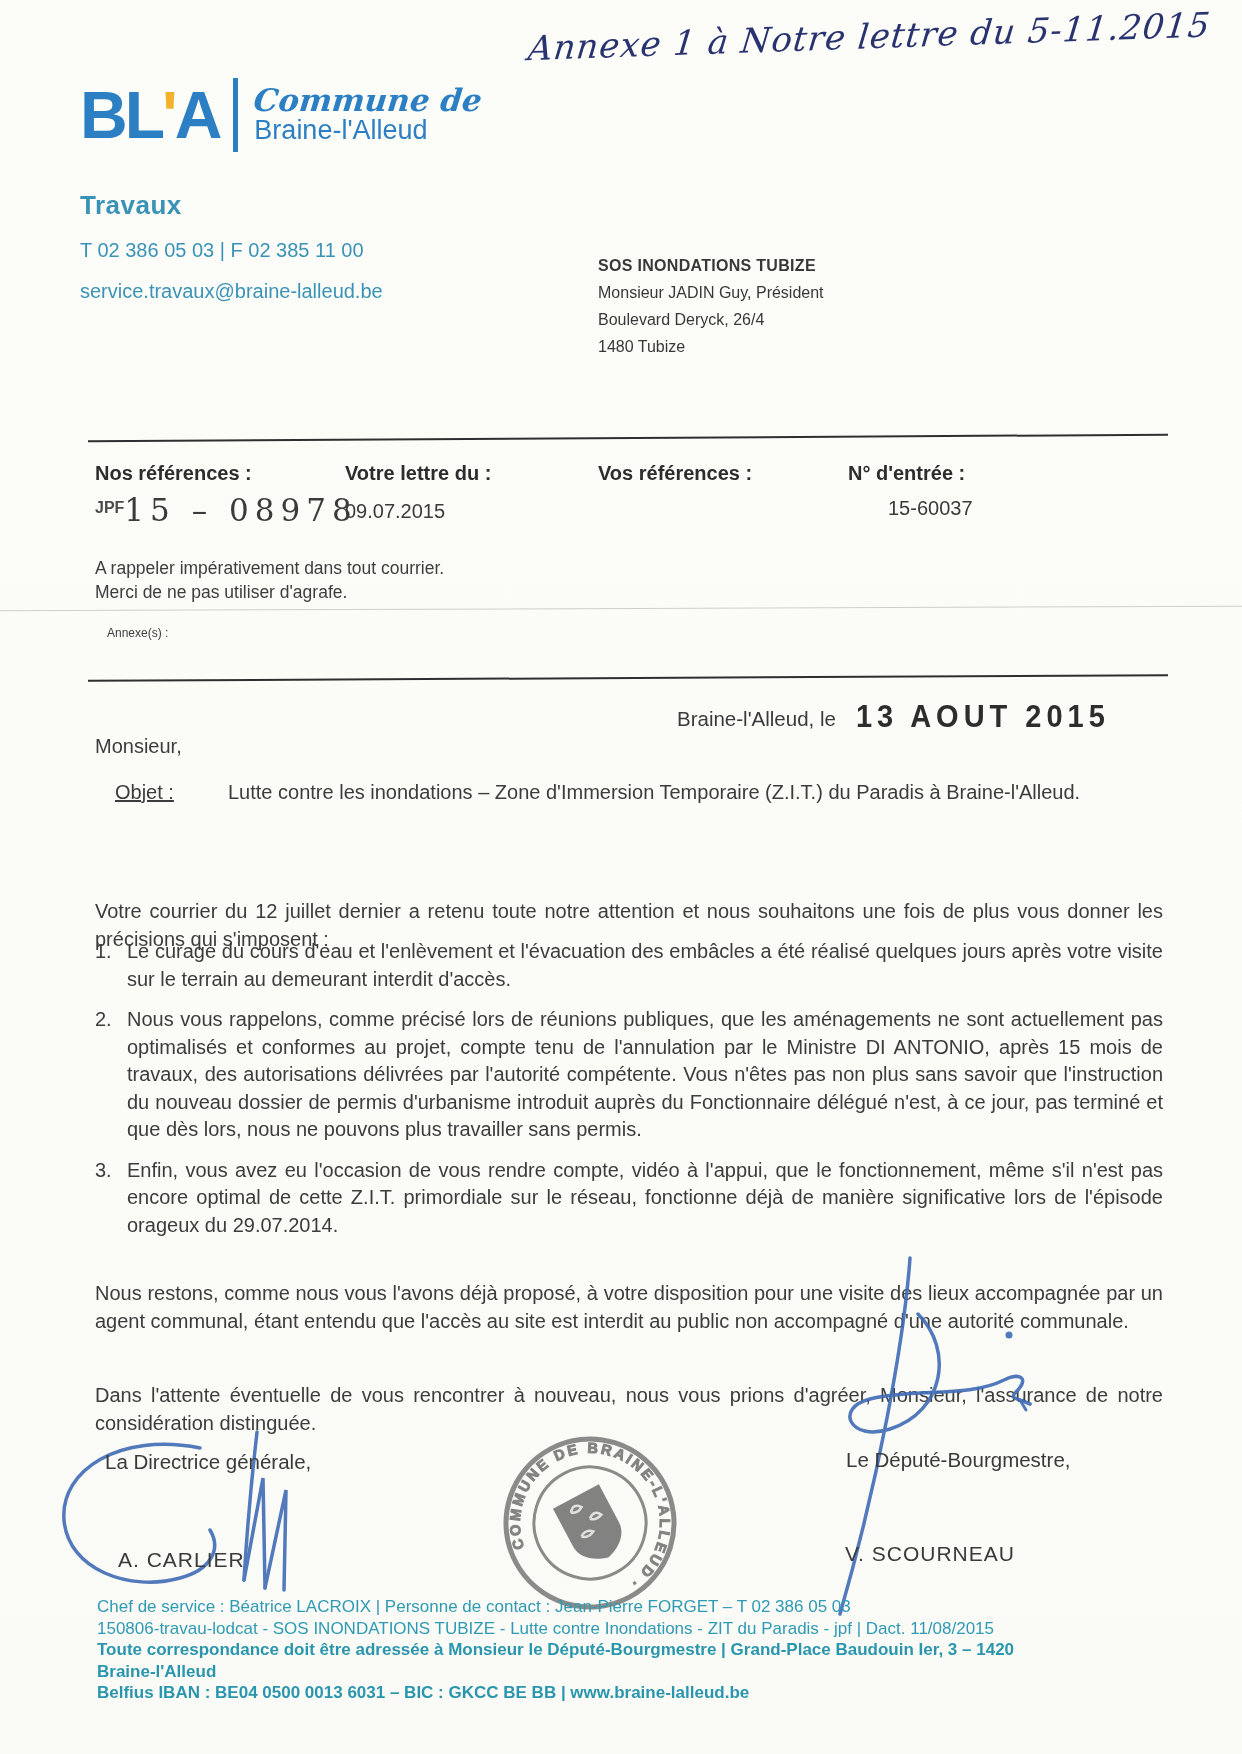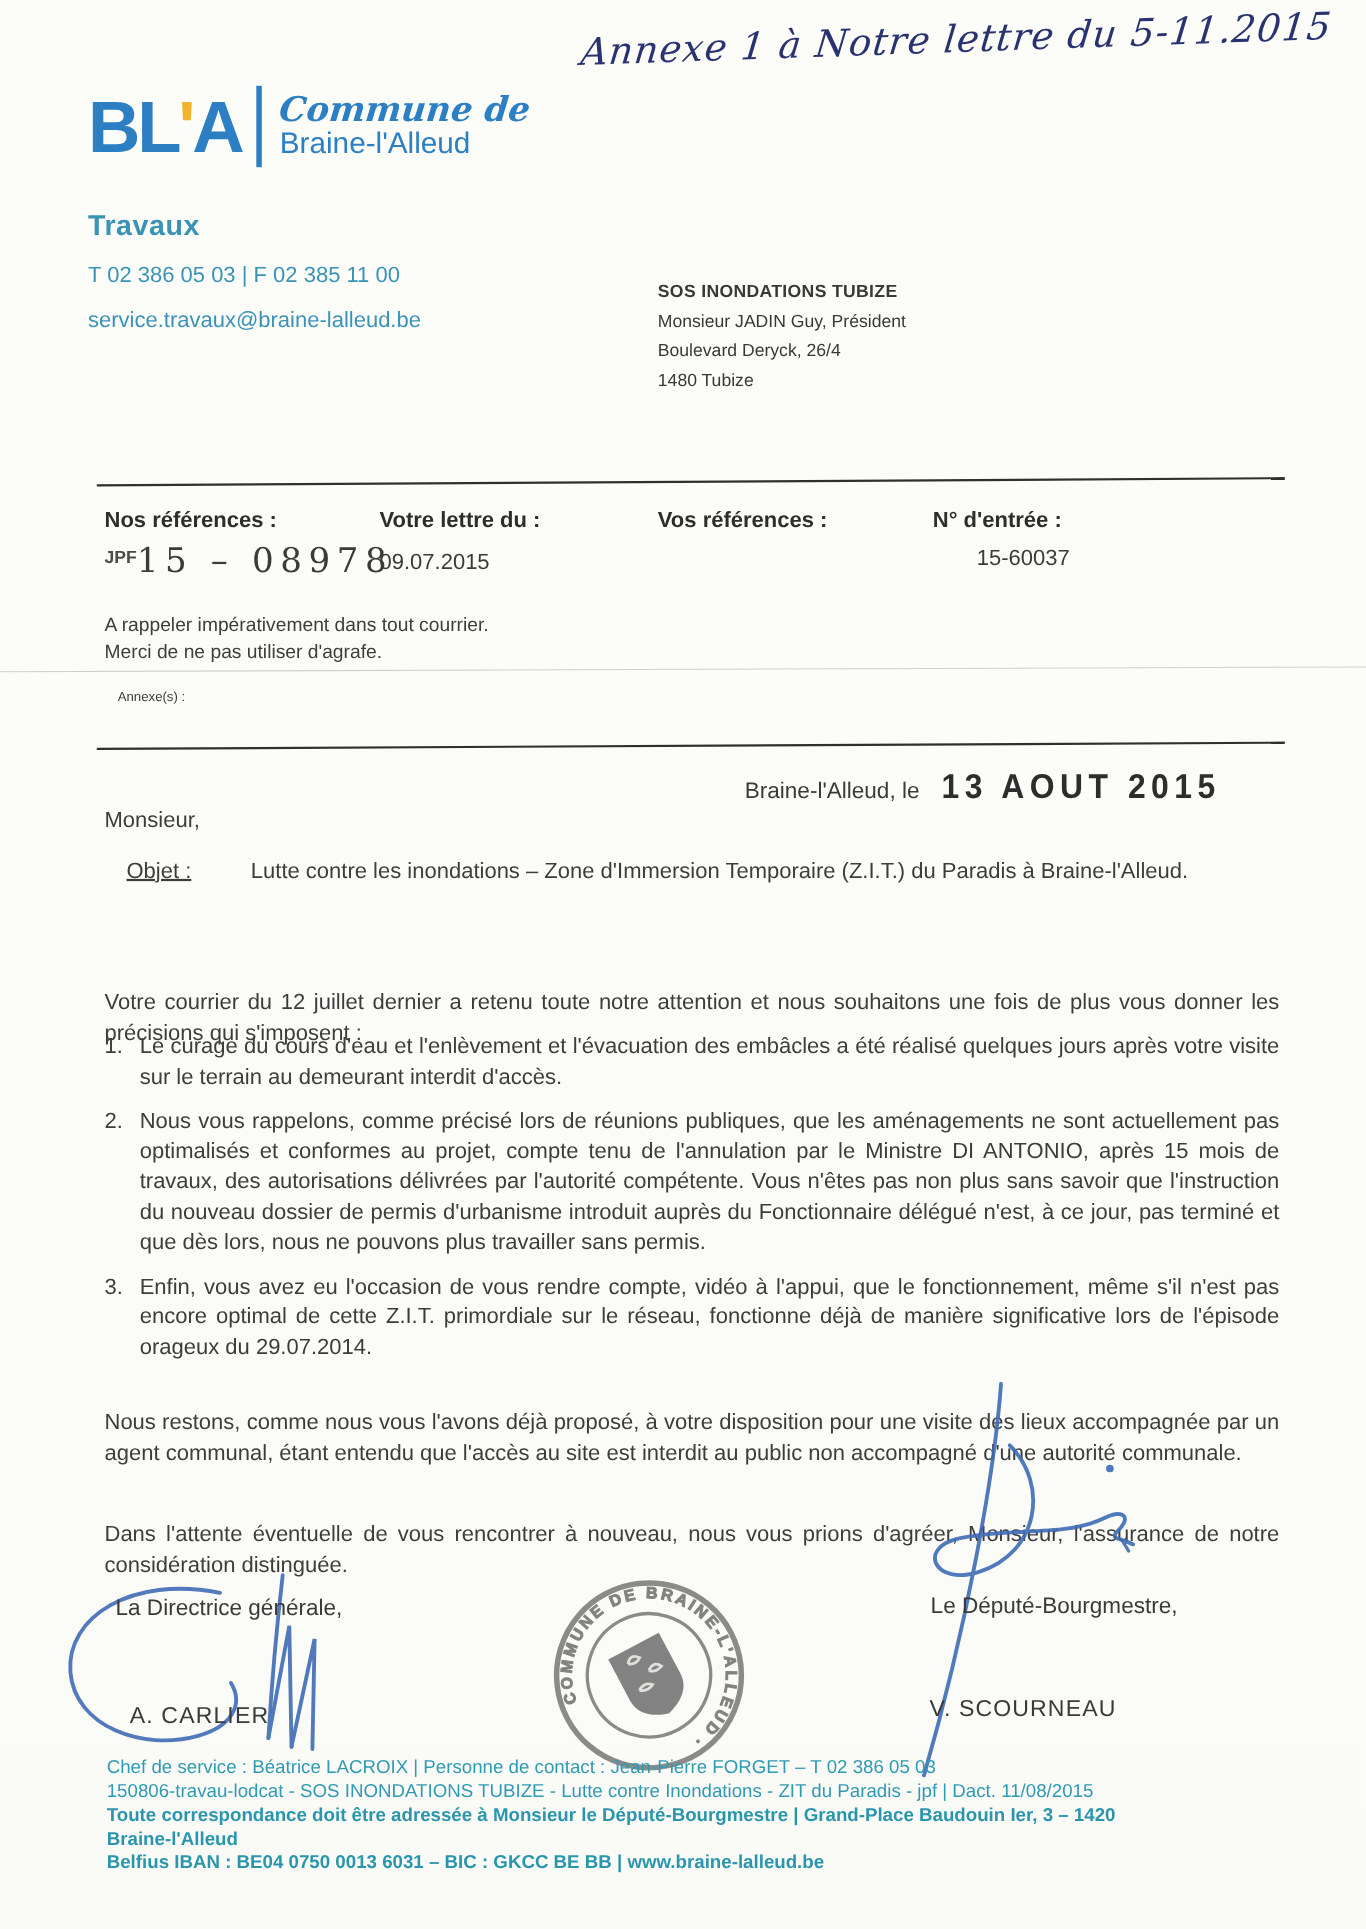--- a/index.html
+++ b/index.html
@@ -191,16 +191,16 @@
         <textPath href="#stamp-text-circle" startOffset="2%">COMMUNE DE BRAINE-L'ALLEUD · </textPath>
       </text>
     </g>
   </svg>
 
   <div class="footer">
     <div>Chef de service : Béatrice LACROIX  |  Personne de contact : Jean-Pierre FORGET – T 02 386 05 03</div>
     <div>150806-travau-lodcat - SOS INONDATIONS TUBIZE - Lutte contre Inondations - ZIT du Paradis - jpf  |  Dact. 11/08/2015</div>
     <div class="bold">Toute correspondance doit être adressée à Monsieur le Député-Bourgmestre  |  Grand-Place Baudouin Ier, 3 – 1420</div>
     <div class="bold">Braine-l'Alleud</div>
-    <div class="bold">Belfius IBAN : BE04 0750 0013 6031 – BIC : GKCC BE BB  |  www.braine-lalleud.be</div>
+    <div class="bold">Belfius IBAN : BE04 0500 0013 6031 – BIC : GKCC BE BB  |  www.braine-lalleud.be</div>
   </div>
 
 </div>
 
 </body></html>

